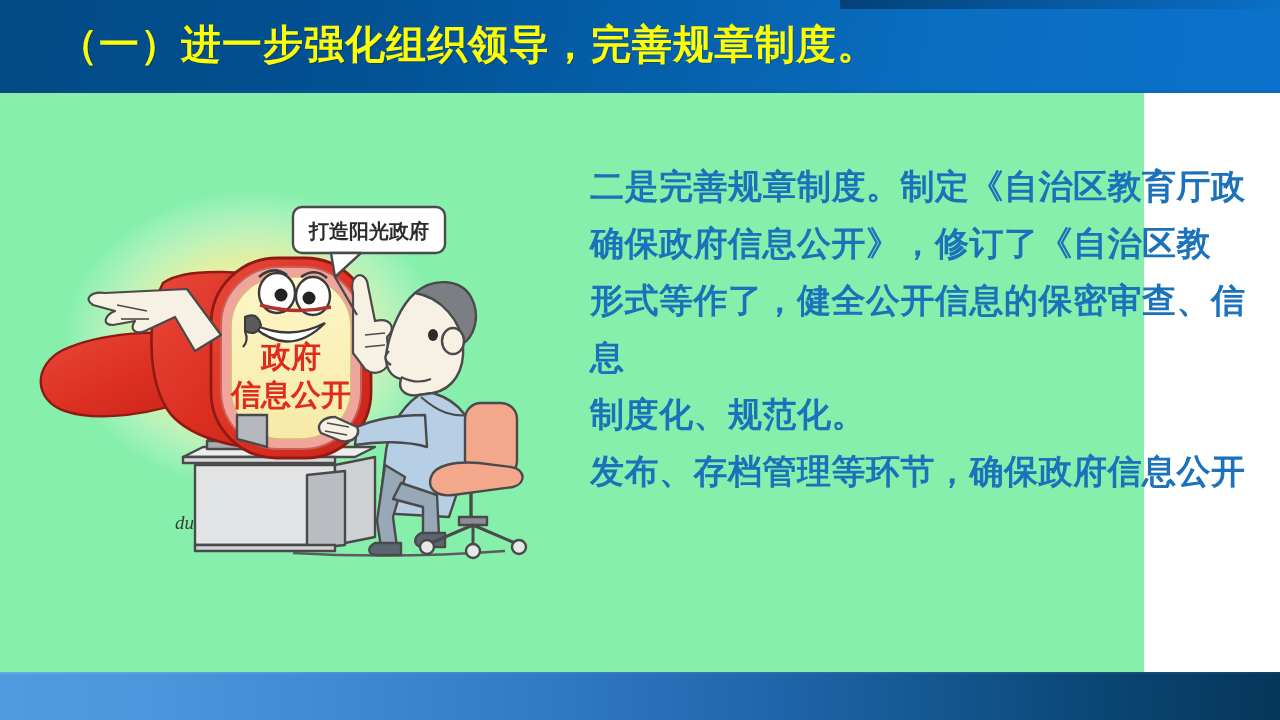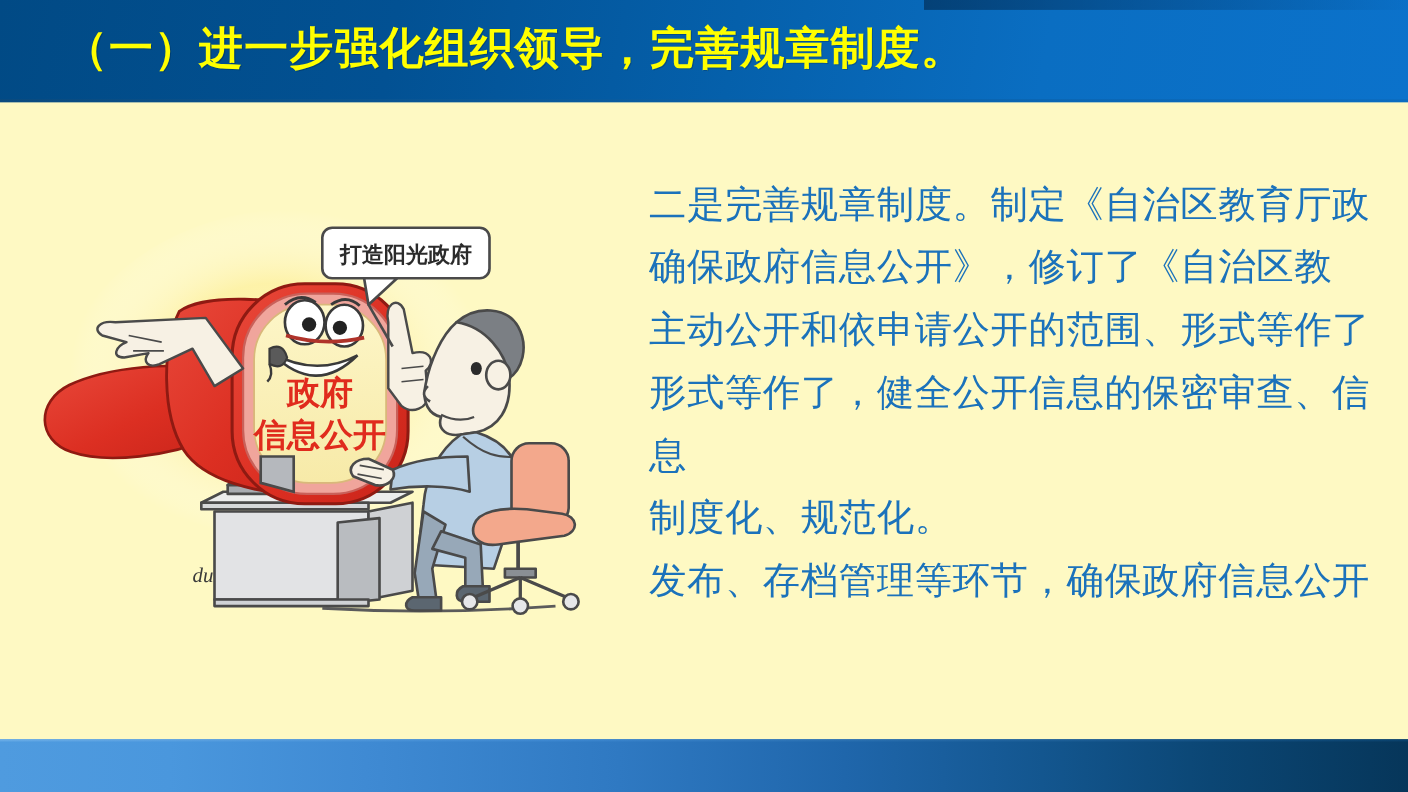--- a/index.html
+++ b/index.html
@@ -1,21 +1,21 @@
 <!DOCTYPE html>
 <html><head>
 <meta charset="utf-8">
 <style>
   * { margin:0; padding:0; box-sizing:border-box; }
   html, body {
     width:1280px; height:720px; overflow:hidden;
     background:#ffffff;
     font-family:"Liberation Sans","DejaVu Sans",sans-serif;
   }
-  .slide { position:relative; width:1280px; height:720px; background:#fef9c3; }
+  .slide { position:relative; width:1144px; height:720px; background:#86efac; }
 
   
   .header {
     position:absolute; left:0; top:0; width:1280px; height:93px;
     background:linear-gradient(100deg,#014a85 0%,#025193 28%,#0560ab 52%,#0a6ec2 74%,#0b72cb 100%);
     overflow:hidden;
   }
   .header-topstrip {
     position:absolute; right:0; top:0; width:440px; height:9px;
     background:linear-gradient(90deg,rgba(0,32,64,0.55) 0%,rgba(0,40,80,0.35) 45%,rgba(4,86,160,0.10) 100%);
@@ -28,21 +28,21 @@
   }
   .header-underline {
     position:absolute; left:0; bottom:0; width:1280px; height:3px;
     background:linear-gradient(90deg,#0b4a7d 0%,#0a5ea3 50%,#0b6cbf 100%);
     opacity:.85;
   }
 
   
   .bodytext {
     position:absolute; left:590px; top:158px; width:660px;
-    color:#1b72bb; font-weight:normal; font-size:34px; line-height:57px;
+    color:#1b72bb; font-weight:bold; font-size:34px; line-height:57px;
     letter-spacing:0.5px; text-align:left;
   }
   .bodytext p { margin:0; }
 
   
   .illus { position:absolute; left:35px; top:165px; width:500px; height:430px; }
   .illus svg { display:block; width:100%; height:100%; }
 
   
   .bottombar {
@@ -199,21 +199,20 @@
         <circle cx="438" cy="386" r="7" fill="#e6e7e9"></circle>
       </g>
 
       <text x="140" y="364" font-family="'Liberation Serif',serif" font-size="19" font-style="italic" fill="#3a3a3a">du</text>
     </svg>
   </div>
 
   <div class="bodytext">
     <p>二是完善规章制度。制定《自治区教育厅政</p>
     <p>确保政府信息公开》，修订了《自治区教</p>
-    <p>主动公开和依申请公开的范围、形式等作了</p>
     <p>形式等作了，健全公开信息的保密审查、信息</p>
     <p>制度化、规范化。</p>
     <p>发布、存档管理等环节，确保政府信息公开</p>
   </div>
 
   <div class="bottombar">
     <div class="bottombar-top"></div>
   </div>
 
 </div>

